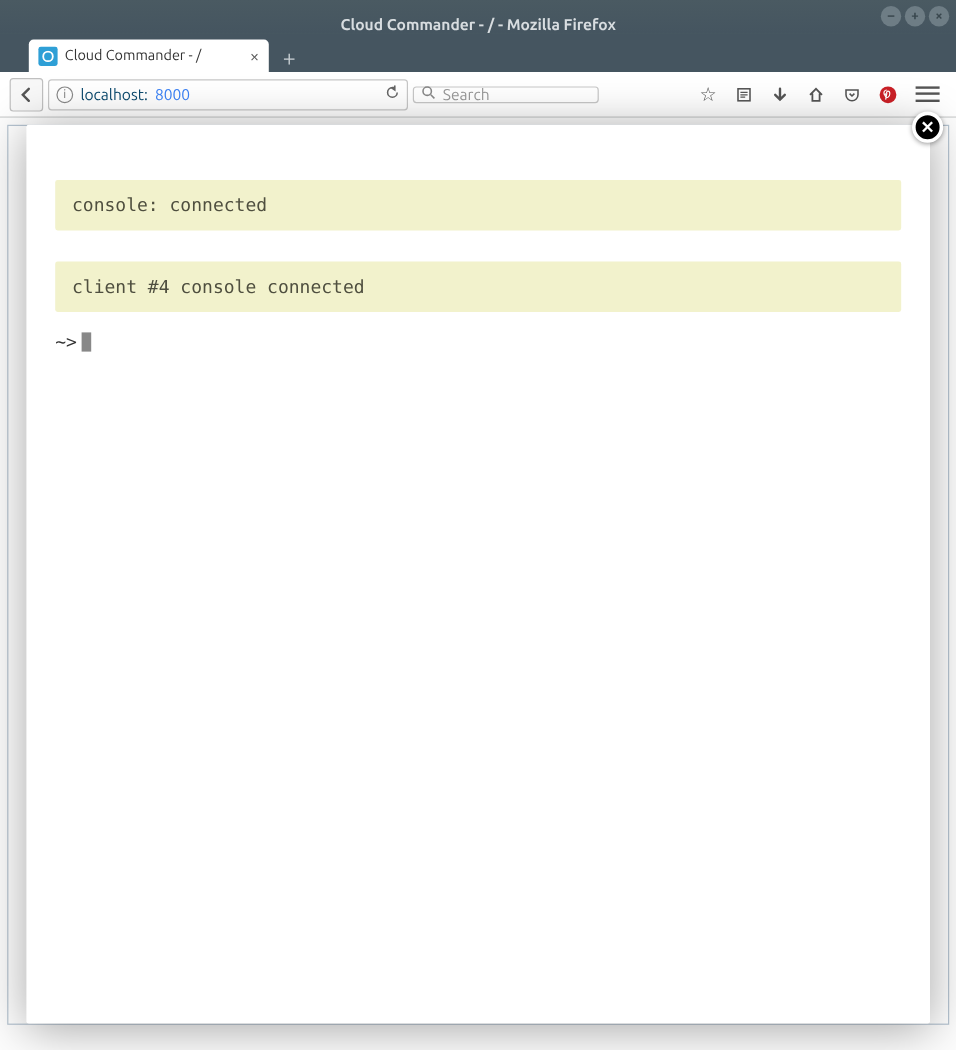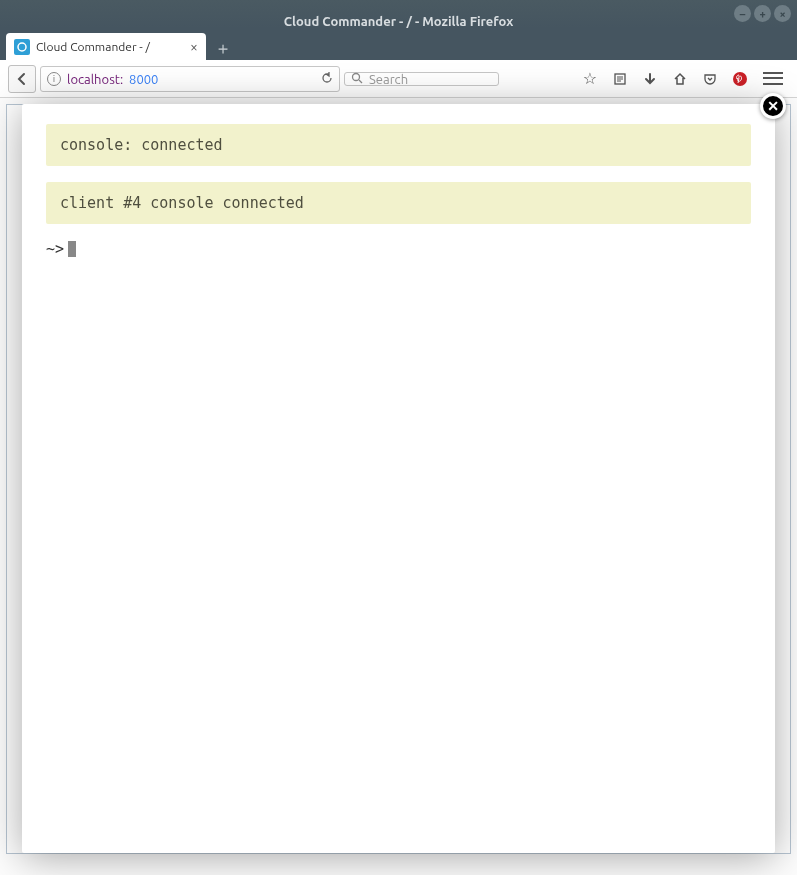--- a/index.html
+++ b/index.html
@@ -43,21 +43,21 @@
       color: #39474e;
       cursor: pointer;
     }
 
     
     .tab-strip {
       height: 32px;
       background: #455560;
       display: flex;
       align-items: flex-end;
-      padding: 0 6px;
+      padding: 0 24px;
     }
     .tab {
       background: #fff;
       border-radius: 4px 4px 0 0;
       height: 27px;
       min-width: 200px;
       display: flex;
       align-items: center;
       padding: 0 8px;
       font-size: 12px;
@@ -125,21 +125,21 @@
       background: #fff;
     }
     .urlbar .info {
       width: 14px; height: 14px;
       border: 1px solid #888;
       border-radius: 50%;
       font-size: 10px;
       display: flex; align-items: center; justify-content: center;
       color: #777;
     }
-    .urlbar .domain { color: #701a75; }
+    .urlbar .domain { color: #0c4a6e; }
     .urlbar .port { color: #3b82f6; }
     .urlbar .reload { margin-left: auto; color: #666; font-size: 13px; cursor: pointer; }
     .searchbar {
       flex: 0 0 155px;
       height: 14px;
       border: 1px solid #c7c7c7;
       border-radius: 3px;
       display: flex;
       align-items: center;
       padding: 0 6px;
@@ -211,20 +211,21 @@
       box-shadow: 0 1px 4px rgba(0,0,0,0.4);
     }
     .term-msg {
       background: #f2f2cc;
       font-family: "DejaVu Sans Mono", Consolas, monospace;
       font-size: 15px;
       color: #4f4f3f;
       padding: 12px 14px;
       margin-bottom: 16px;
       border-radius: 2px;
+      margin-top: 26px;
     }
     .prompt-line {
       font-family: "DejaVu Sans Mono", Consolas, monospace;
       font-size: 15px;
       color: #333;
       display: flex;
       align-items: center;
     }
     .cursor {
       display:inline-block;

